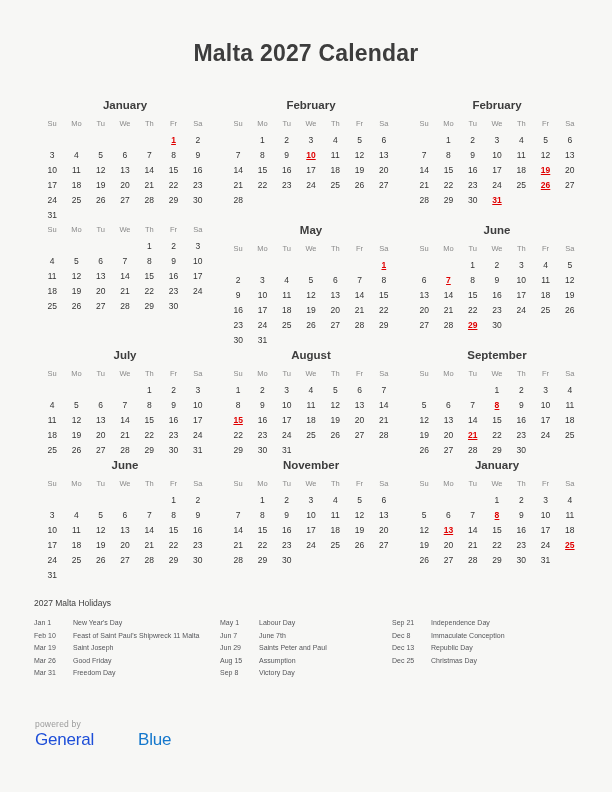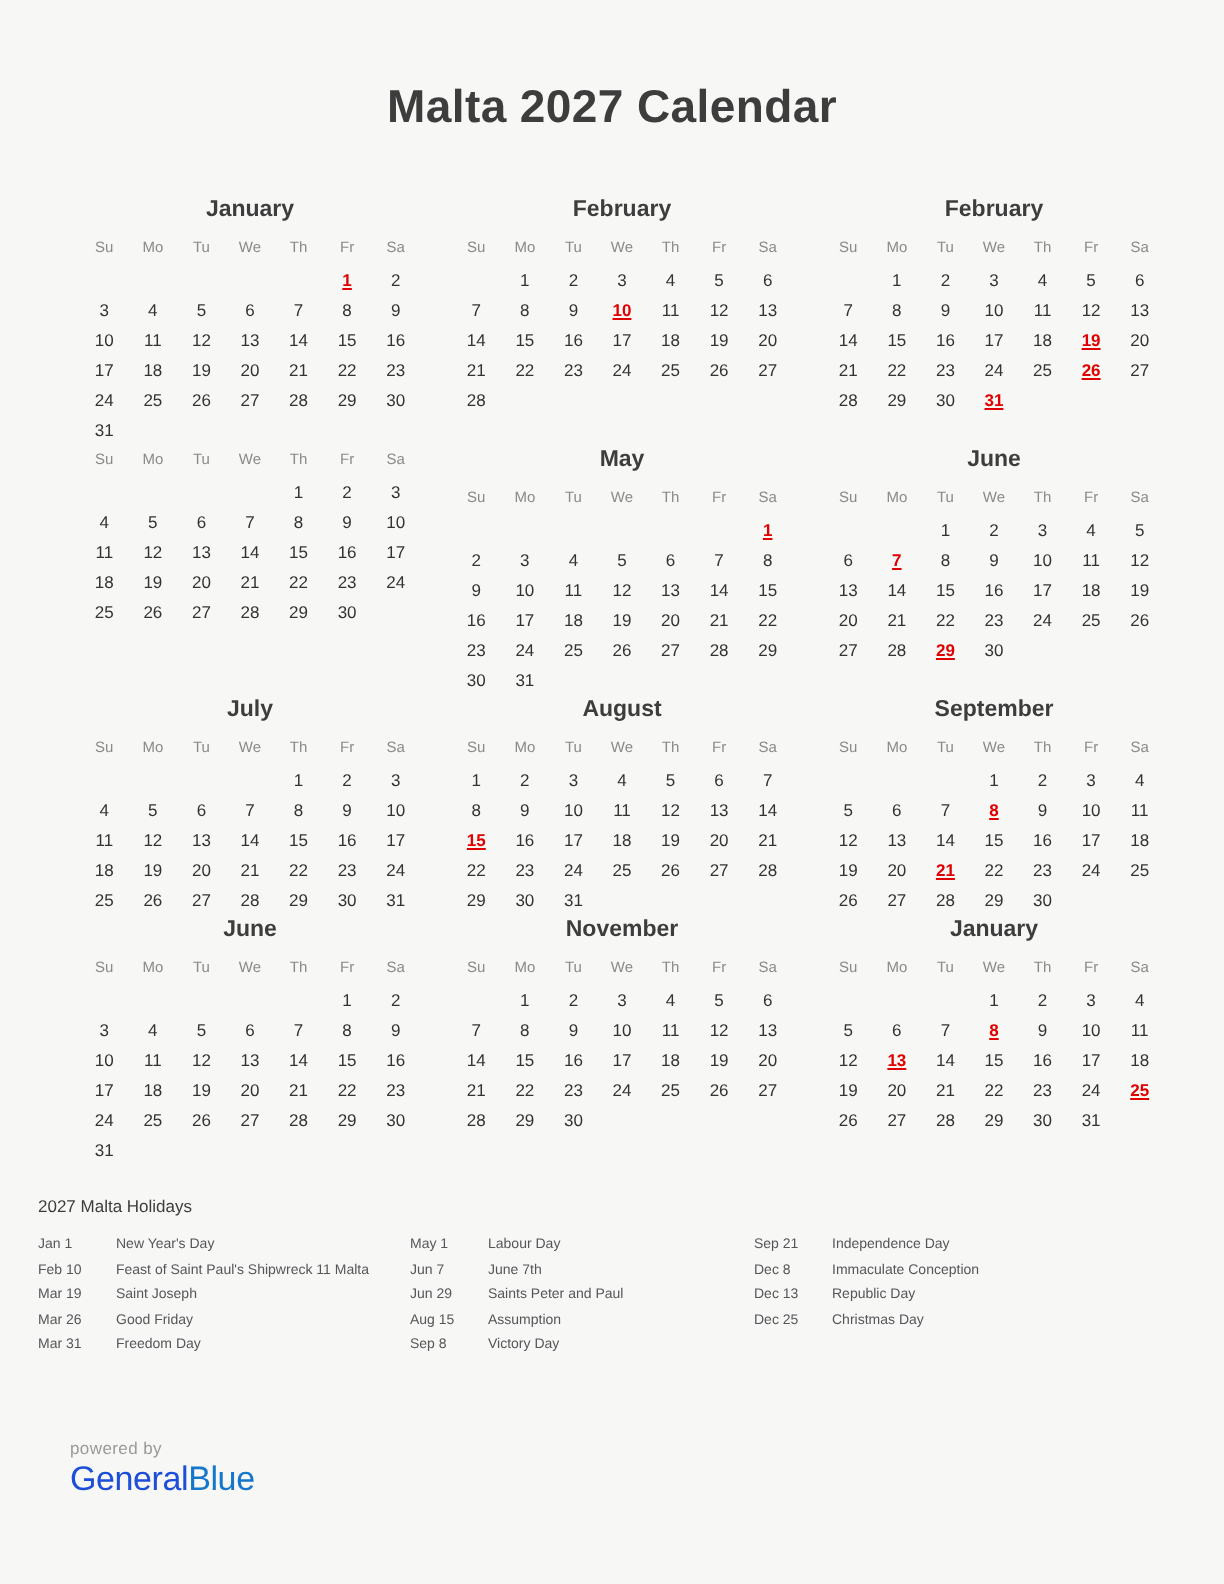--- a/index.html
+++ b/index.html
@@ -72,21 +72,21 @@
     vertical-align: middle;
   }
   table.month-table td.holiday {
     color: #e00000;
     font-weight: bold;
     text-decoration: underline;
   }
   td.empty { color: transparent; }
 
   .holidays-section {
-    padding: 10px 28px 0 19px;
+    padding: 10px 28px 0 34px;
     margin-top: 6px;
   }
   .holidays-title {
     font-size: 8.5px;
     color: #3d3d3d;
     font-weight: normal;
     margin-bottom: 9px;
   }
   .holiday-cols {
     display: flex;
@@ -115,21 +115,21 @@
     font-size: 8.5px;
     color: #9a9a9a;
     letter-spacing: 0.2px;
     margin-bottom: 1px;
   }
   .brand {
     font-size: 17px;
     letter-spacing: -0.2px;
   }
   .brand .general { color: #1d4ed8; }
-  .brand .blue { color: #1477cc; }
+  .brand .blue { color: #1477cc; margin-left: 44px; }
 </style>
 </head>
 <body>
 
 <div class="page">
 
   <div class="cal-title">Malta 2027 Calendar</div>
 
   <div class="months-grid">
       <div class="month">

